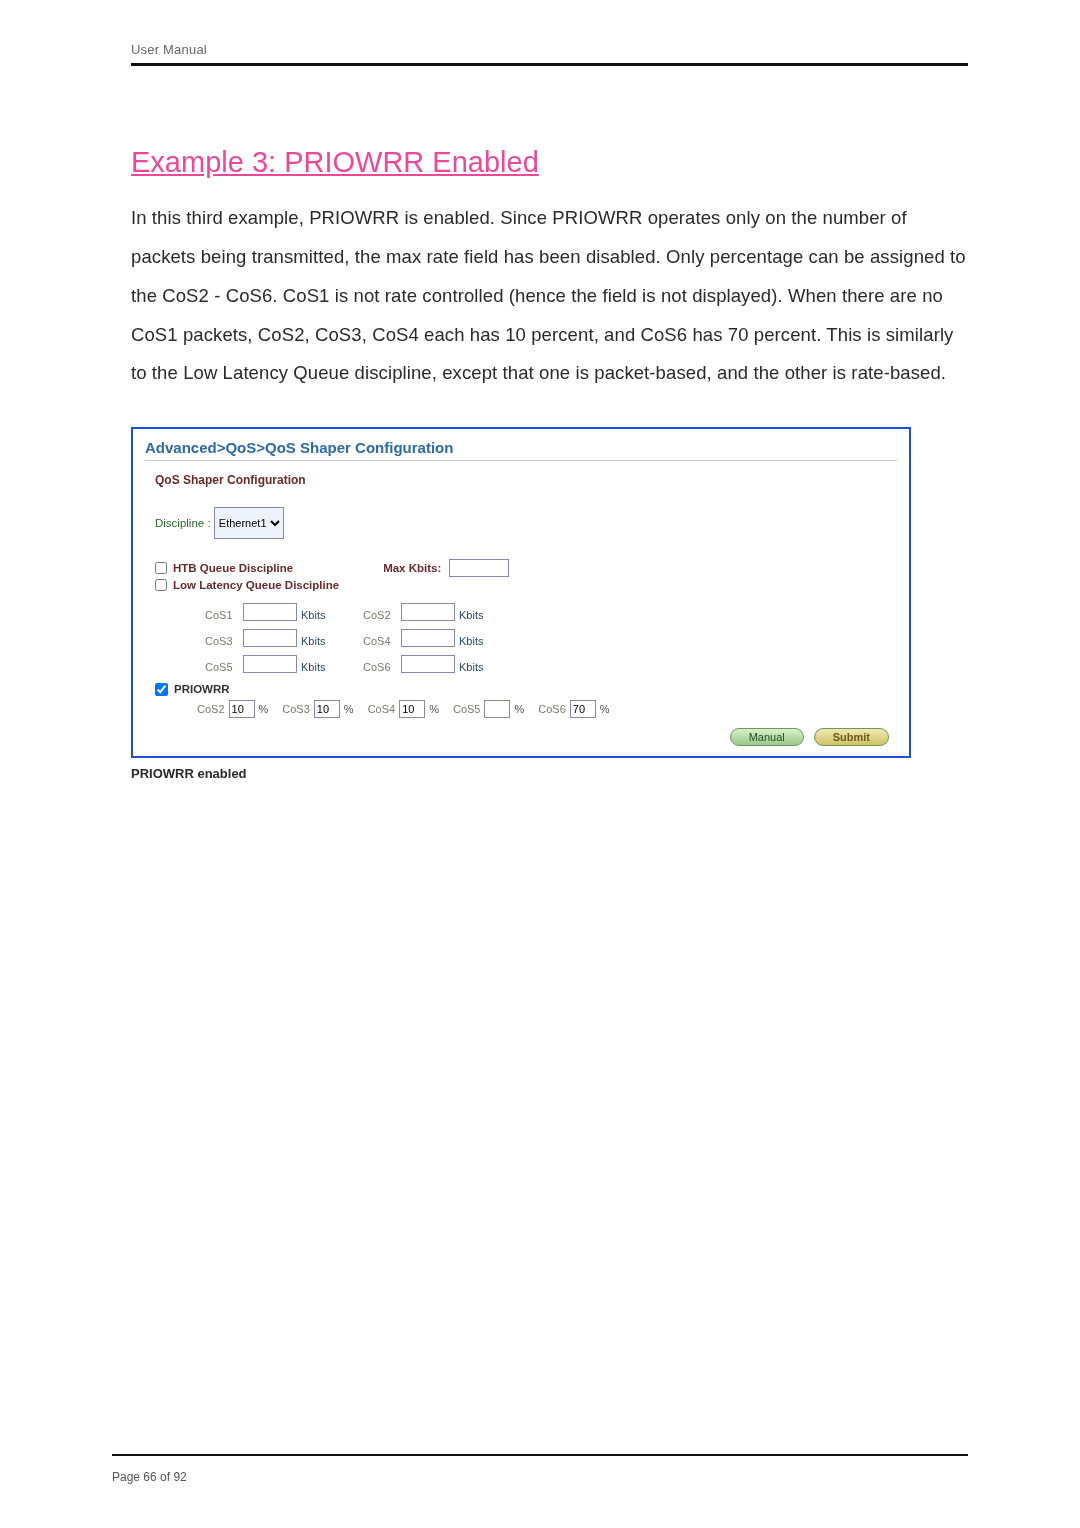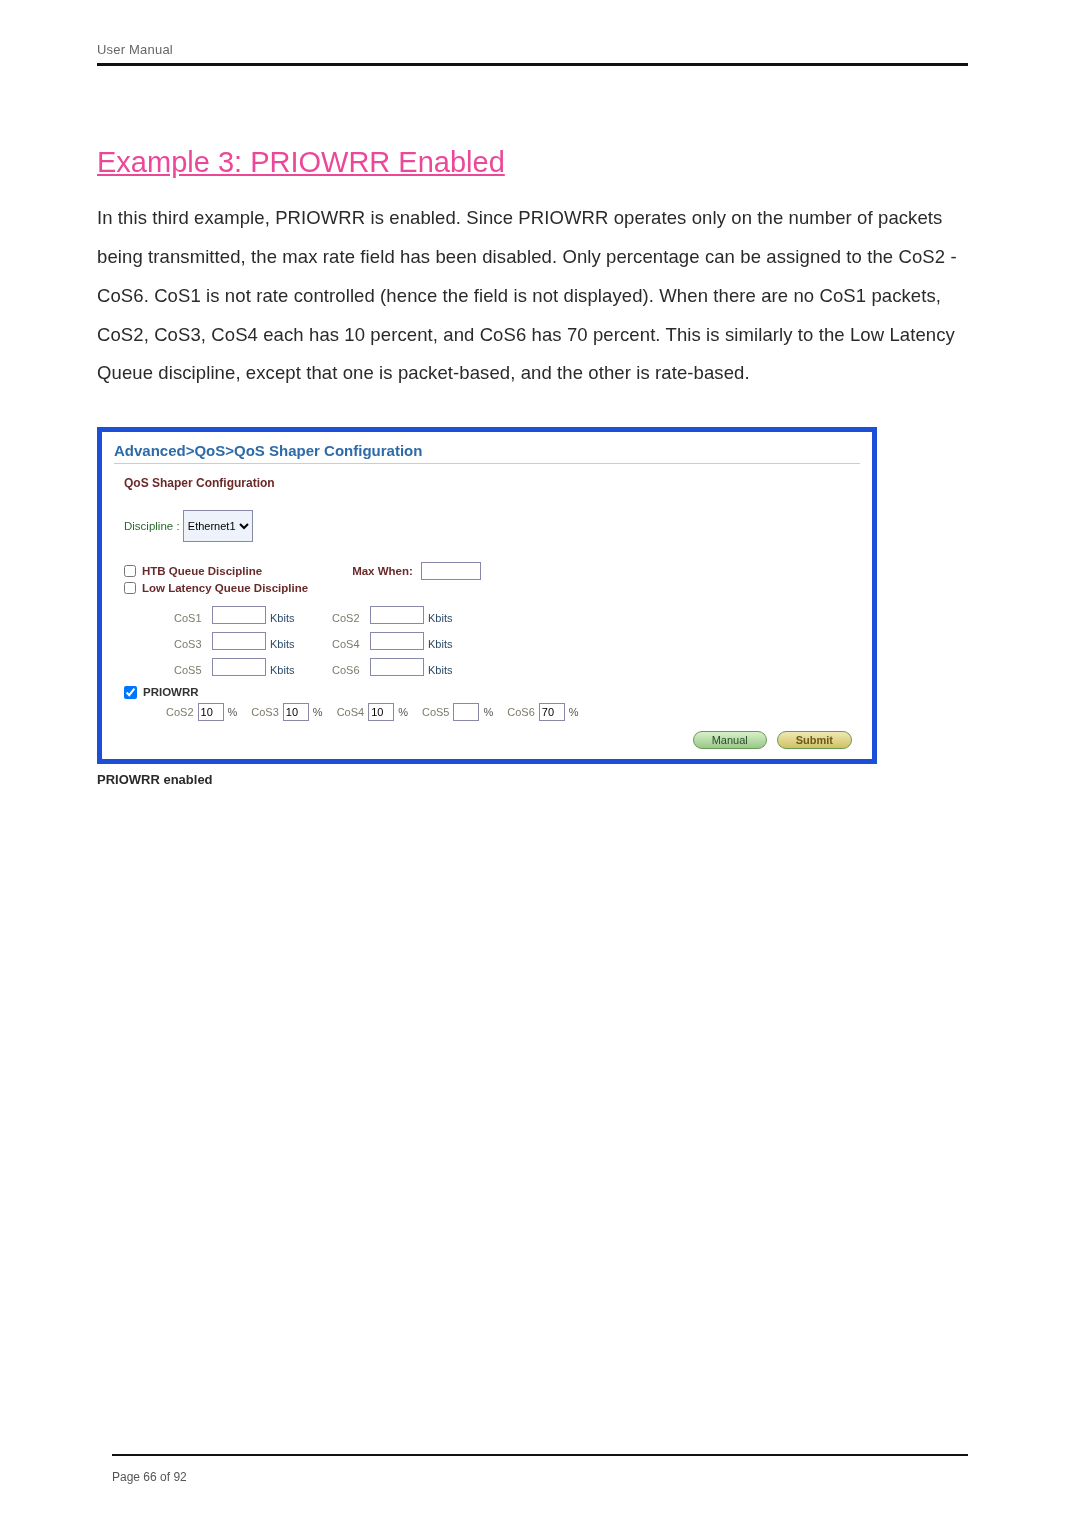--- a/index.html
+++ b/index.html
@@ -6,20 +6,21 @@
   body {
     background: #fff;
     font-family: Arial, Helvetica, sans-serif;
     width: 1080px;
     height: 1528px;
     position: relative;
     color: #2a2a2a;
   }
   .page {
     padding: 42px 112px 0 97px;
+    margin-left: 34px;
   }
   .header-small {
     font-size: 13px;
     color: #666;
     margin-bottom: 6px;
     letter-spacing: 0.2px;
   }
   .hr-thick {
     border: none;
     border-top: 3px solid #111;
@@ -33,21 +34,21 @@
     text-decoration: underline;
   }
   .body-text {
     font-size: 18.5px;
     line-height: 2.1;
     color: #2a2a2a;
     margin-bottom: 34px;
     letter-spacing: 0.1px;
   }
   .panel {
-    border: 5px solid #1d4ed8;
+    border: 2px solid #1d4ed8;
     padding: 10px 12px 10px 12px;
     width: 780px;
     font-family: "Trebuchet MS", Verdana, sans-serif;
   }
   .panel-title {
     color: #2d6aa8;
     font-weight: bold;
     font-size: 15px;
     margin-bottom: 4px;
   }
@@ -226,21 +227,21 @@
     <div class="iface-row">
       <span>Discipline :</span>
       <select>
         <option>Ethernet1</option>
       </select>
     </div>
 
     <div class="check-row">
       <input type="checkbox" style="">
       <span>HTB Queue Discipline</span>
-      <span class="maxrate-lbl">Max When:</span>
+      <span class="maxrate-lbl">Max Kbits:</span>
       <input class="maxrate-input" type="text" style="">
     </div>
     <div class="check-row">
       <input type="checkbox" style="">
       <span>Low Latency Queue Discipline</span>
     </div>
 
     <div class="cos-grid">
       <div class="cos-row">
         <span class="cos-label">CoS1</span>

